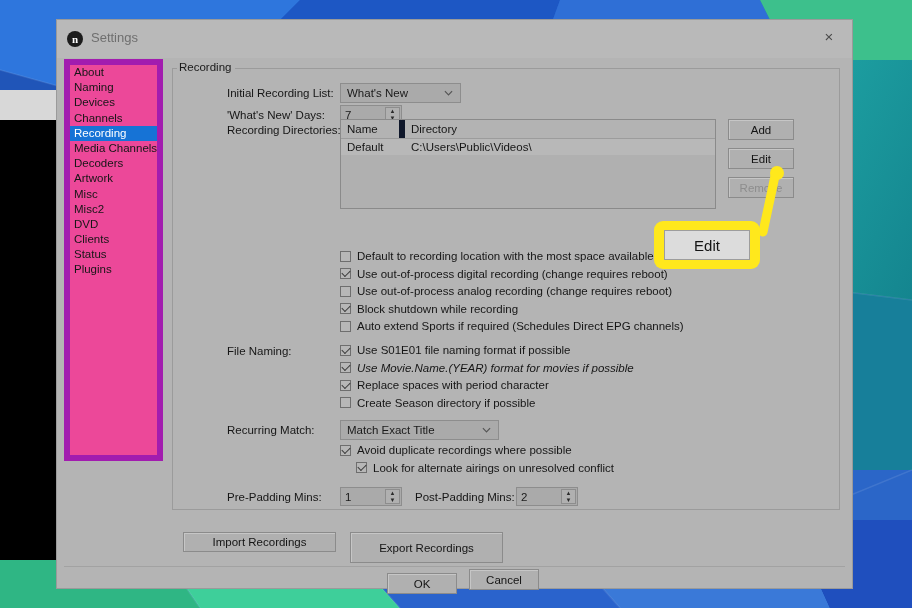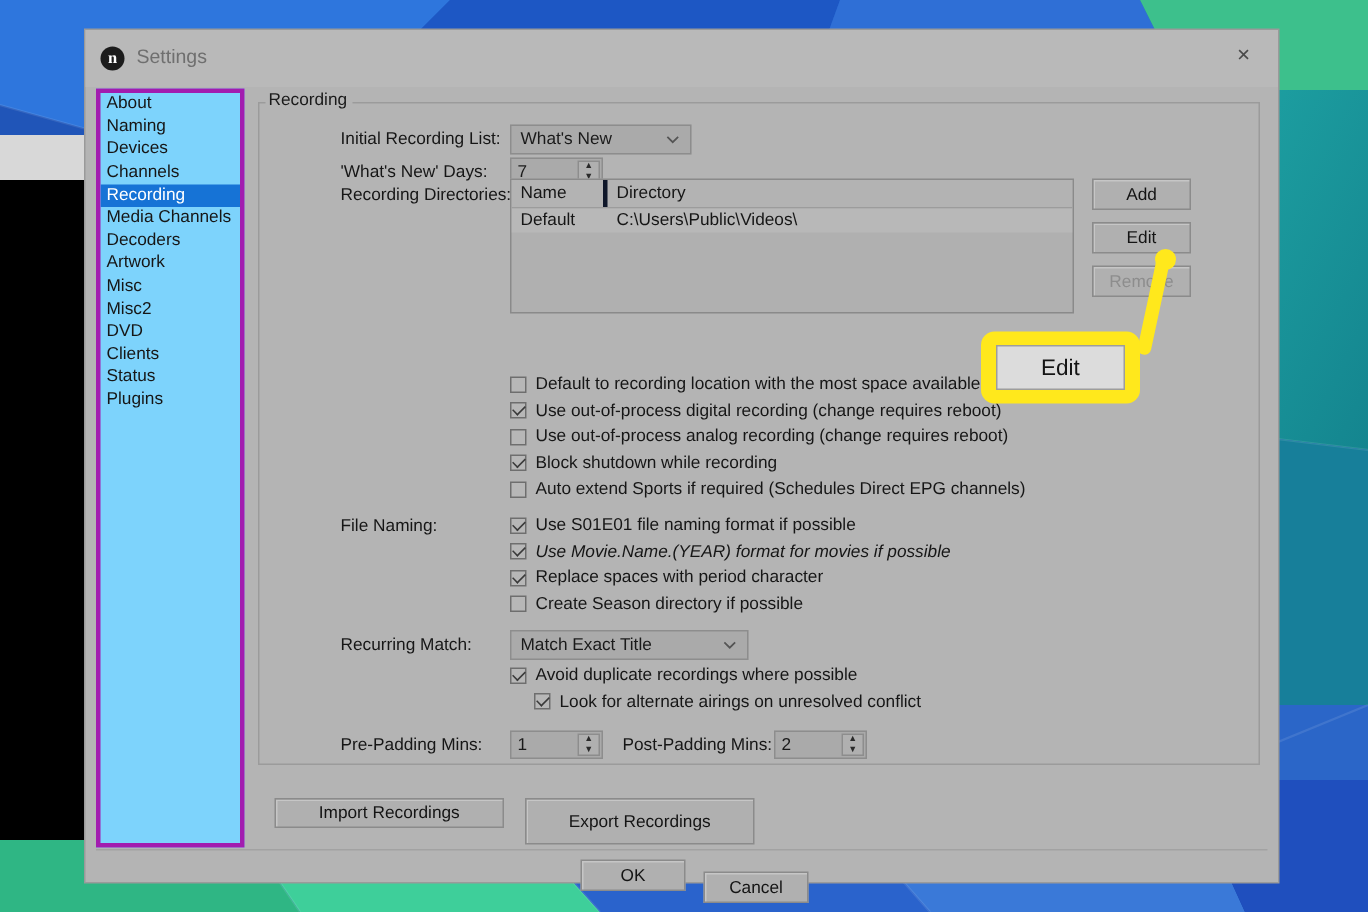--- a/index.html
+++ b/index.html
@@ -79,23 +79,23 @@
     line-height: 34px;
     font-size: 15px;
     color: #4a4a4a;
     cursor: pointer;
   }
 
   
   #sidebar {
     position: absolute;
     left: 7px; top: 39px;
-    width: 99px; height: 506px;
-    background: #7dd3fc;
-    border: 3px solid #a21caf;
+    width: 99px; height: 402px;
+    background: #ec4899;
+    border: 6px solid #a21caf;
     box-sizing: border-box;
     overflow: hidden;
   }
   .side-item {
     font-size: 11.5px;
     color: #161616;
     padding: 0 0 0 4px;
     height: 15.2px;
     line-height: 15.2px;
     white-space: nowrap;
@@ -211,21 +211,21 @@
     background: #b3b3b3;
   }
   #dirtable .th {
     font-size: 11.5px;
     color: #161616;
     line-height: 18px;
     padding-left: 6px;
     box-sizing: border-box;
     cursor: pointer;
   }
-  #dirtable .th.c1 { width: 64px; border-right: 3px solid #0f172a; }
+  #dirtable .th.c1 { width: 64px; border-right: 6px solid #0f172a; }
   #dirtable .th.c2 { flex: 1; }
   #dirtable .trow {
     display: flex;
     height: 16px;
     background: #b8b8b8;
     cursor: pointer;
   }
   #dirtable .td {
     font-size: 11.5px;
     color: #161616;
@@ -536,21 +536,21 @@
           <div class="dn">▼</div>
         </div>
       </div>
 
       <div class="btn" style="left:12px; top:473px; width:153px; height:20px;">Import Recordings</div>
       <div class="btn" style="left:179px; top:473px; width:153px; height:31px;">Export Recordings</div>
     </div>
 
     <div id="footer-sep" style="left:7px; top:546px; width:781px;"></div>
     <div class="footbtn" style="left:330px; top:553px;">OK</div>
-    <div class="footbtn" style="left:412px; top:561px;">Cancel</div>
+    <div class="footbtn" style="left:412px; top:549px;">Cancel</div>
   </div>
 
   <svg id="callout-svg" viewBox="0 0 912 608">
     <path d="M763,232 L775,176" stroke="#ffe81c" stroke-width="9" stroke-linecap="round" fill="none"></path>
     <circle cx="777" cy="173" r="7" fill="#ffe81c"></circle>
   </svg>
   <div id="callout-box">
     <div id="callout-inner">Edit</div>
   </div>
 

